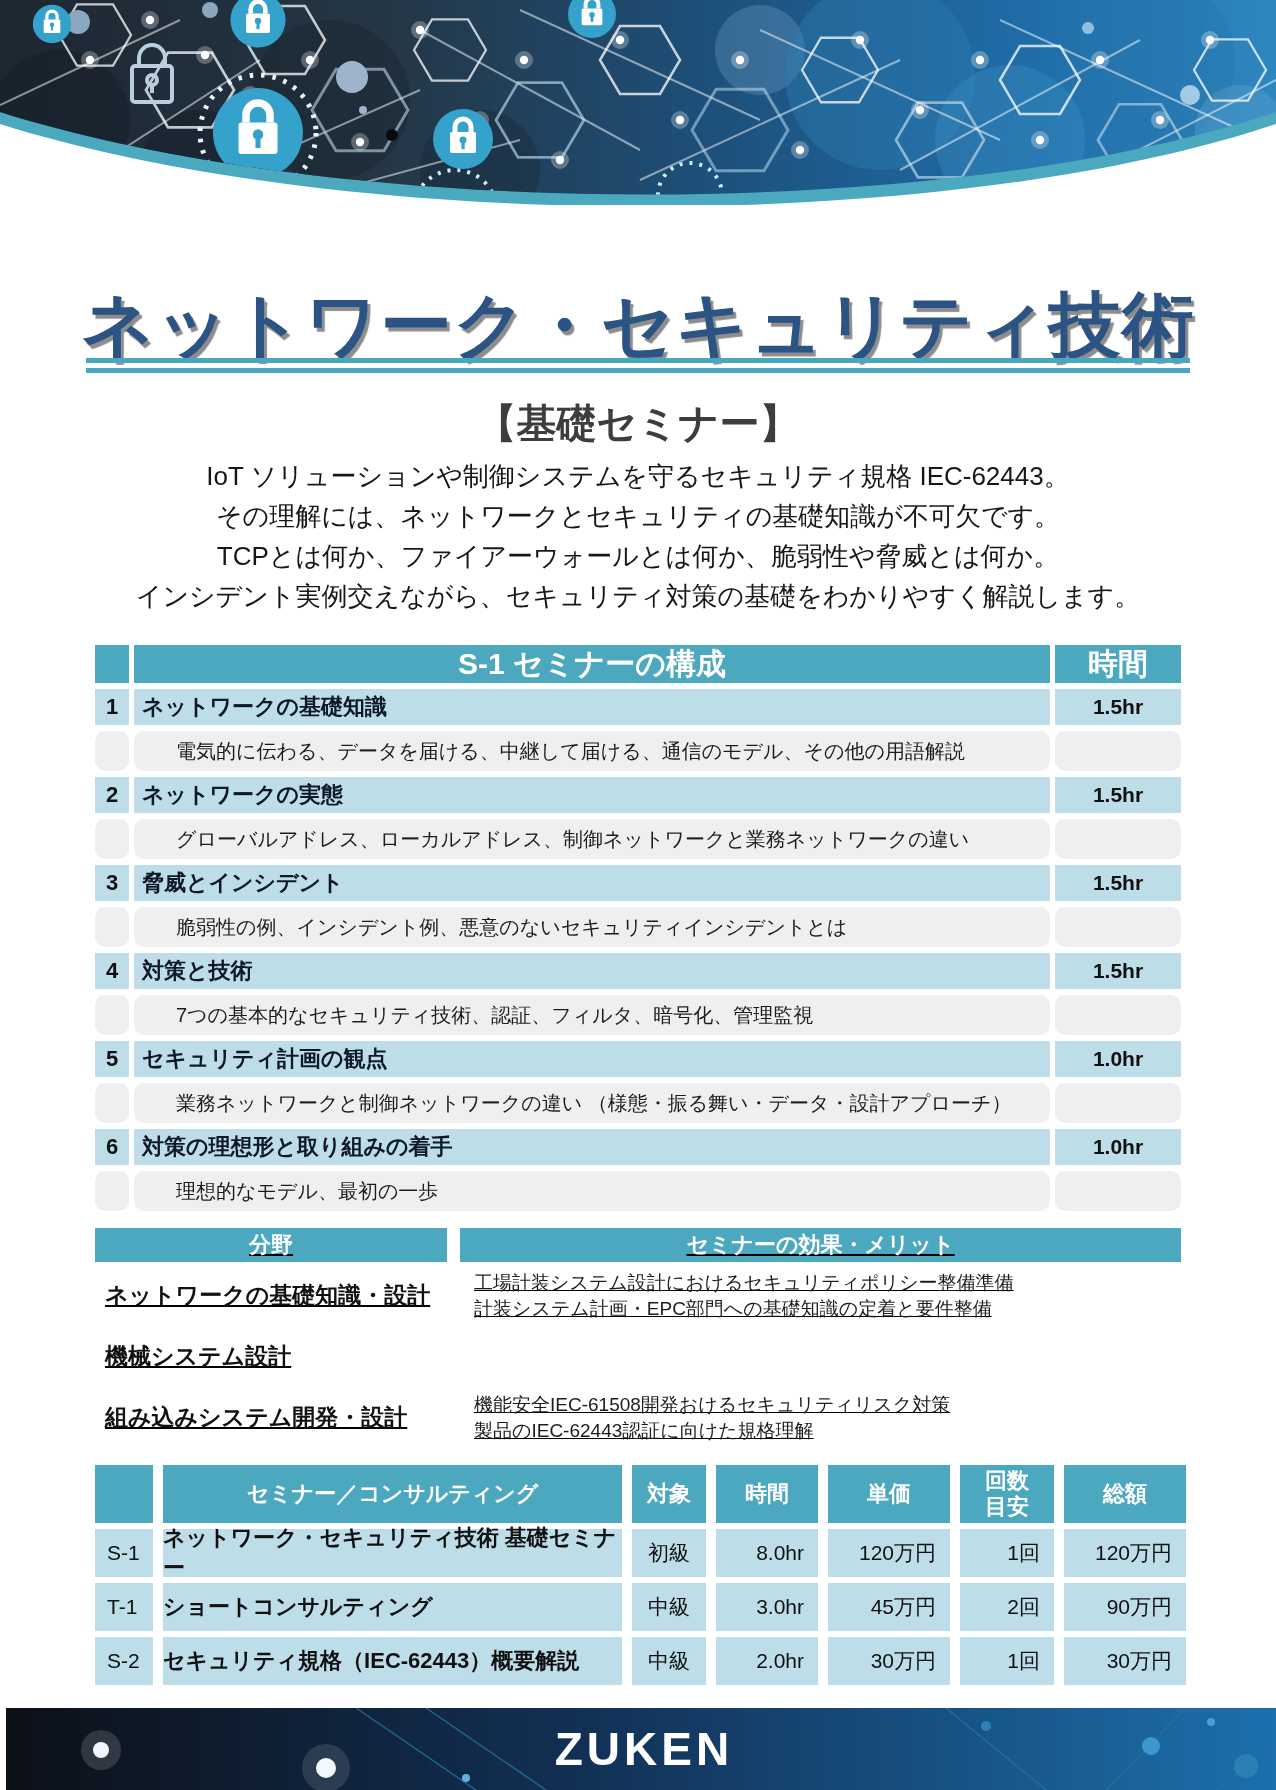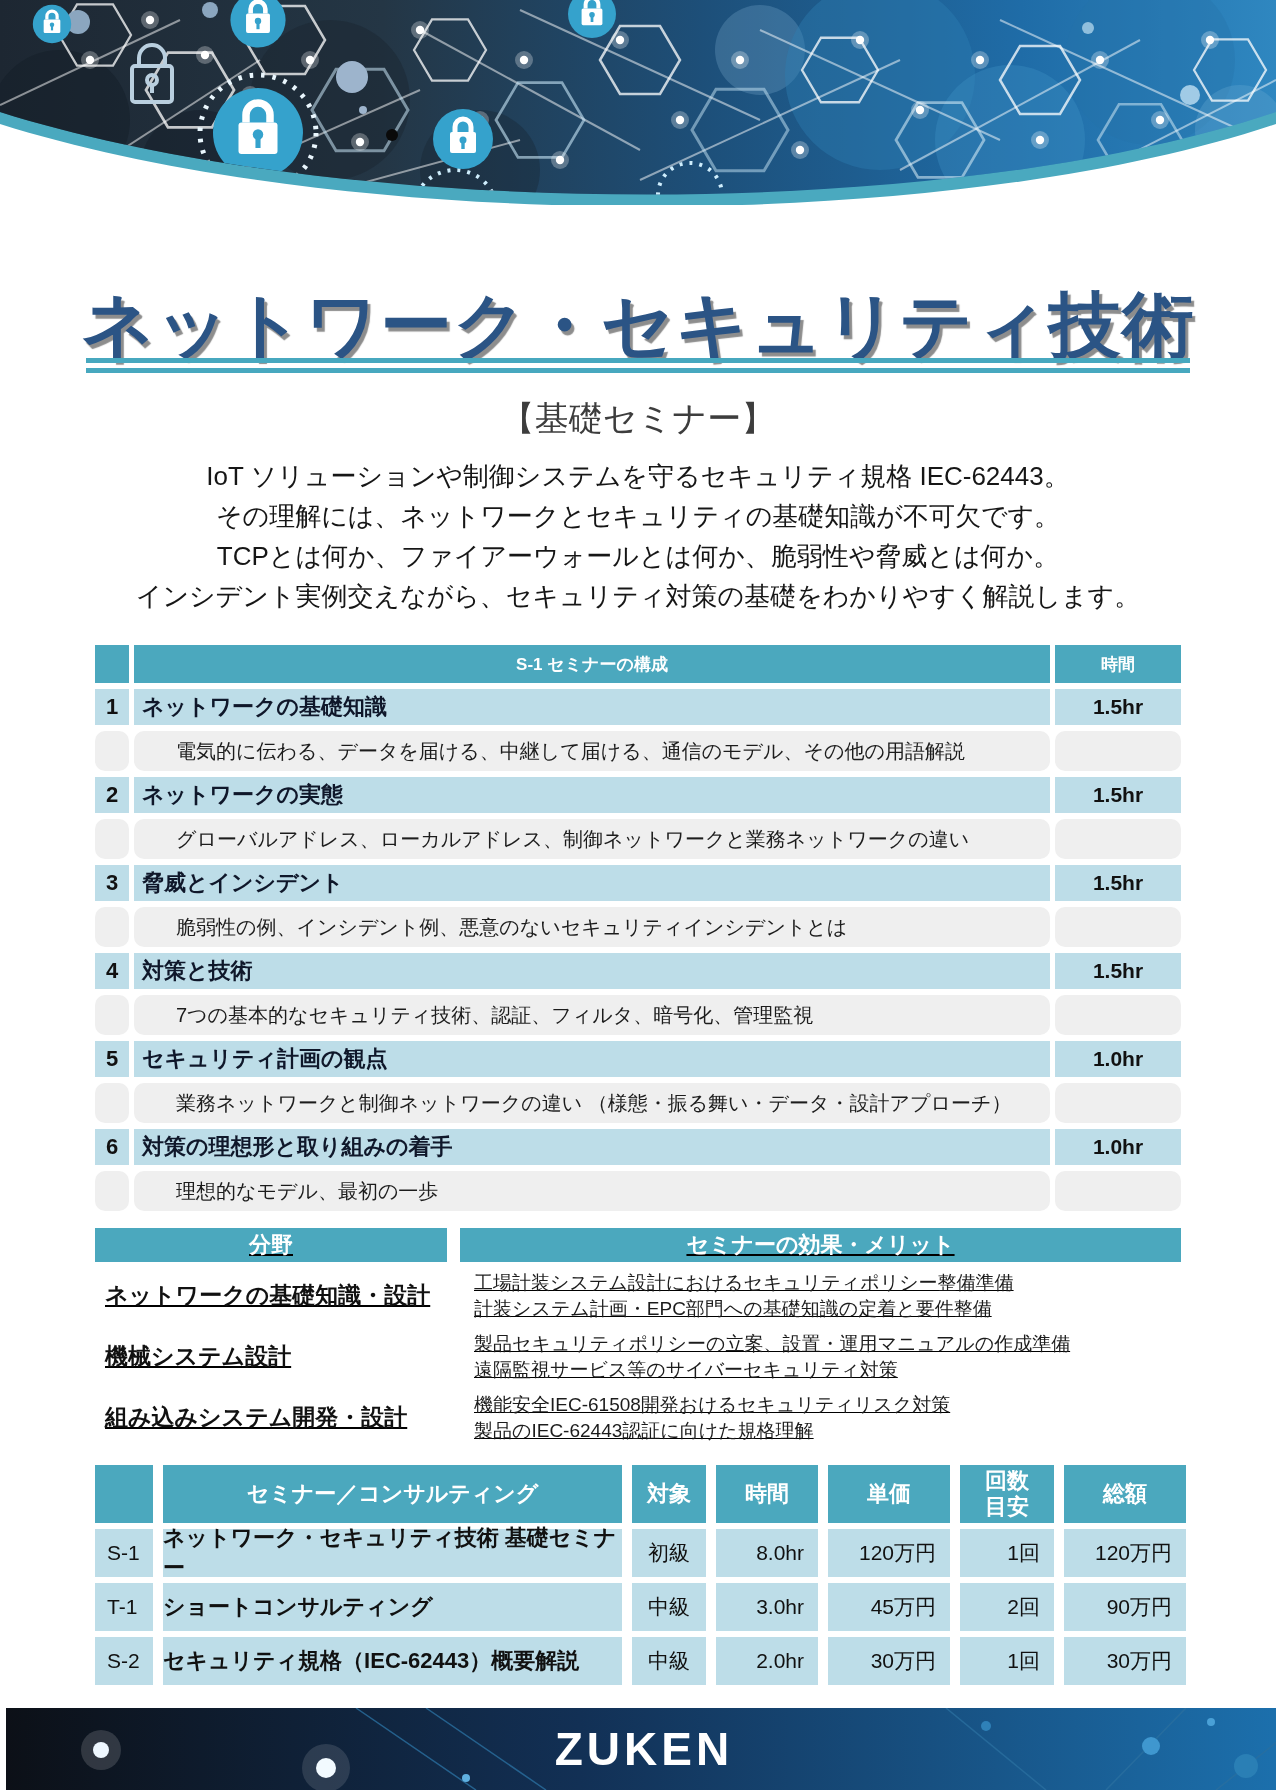--- a/index.html
+++ b/index.html
@@ -10,39 +10,39 @@
   .hero{position:absolute;top:0;left:0;width:1276px;height:205px;}
 
   
   .main-title{position:absolute;top:236px;left:0;width:1276px;text-align:center;
     font-size:72px;font-weight:800;color:#2b5485;letter-spacing:1px;line-height:1.15;
     text-shadow:3px 4px 1px #8d8d8d;}
   .rule{position:absolute;left:86px;width:1104px;height:5px;background:#47a8bf;}
   .rule1{top:358px;} .rule2{top:368px;}
 
   .subtitle{position:absolute;top:396px;left:0;width:1276px;text-align:center;
-    font-size:34px;font-weight:400;color:#3d3d3d;}
+    font-size:40px;font-weight:700;color:#3d3d3d;}
 
   .intro{position:absolute;top:456px;left:0;width:1276px;text-align:center;
     font-size:26px;color:#161616;line-height:40px;}
 
   
   .tbl{position:absolute;left:95px;display:flex;flex-direction:column;gap:6px;}
   .rows{display:flex;flex-direction:column;gap:6px;}
   .cell{display:flex;align-items:center;}
   .teal{background:#4ba8be;color:#ffffff;font-weight:700;}
   .blue{background:#bdddE8;background:#bddde8;}
   .gray{background:#efefef;}
   .center{justify-content:center;text-align:center;}
   .right{justify-content:flex-end;text-align:right;}
 
   
   #t1{top:645px;width:1086px;}
   .t1-row{display:grid;grid-template-columns:34px 1fr 126px;column-gap:5px;}
-  .t1-head .cell{height:38px;font-size:17px;}
+  .t1-head .cell{height:38px;font-size:30px;}
   .t1-item .cell{height:36px;}
   .t1-item .num{justify-content:center;font-weight:700;font-size:22px;color:#111;}
   .t1-item .ttl{font-weight:700;font-size:22px;color:#0f172a;padding-left:8px;}
   .t1-item .time{justify-content:center;font-weight:700;font-size:21px;color:#111;}
   .t1-desc .cell{height:40px;border-radius:10px;}
   .t1-desc .desc{font-size:20px;color:#1c1c1c;padding-left:42px;}
 
   
   #t2{top:1228px;width:1086px;}
   .t2-row{display:grid;grid-template-columns:352px 1fr;column-gap:13px;text-decoration:underline;}
@@ -299,24 +299,20 @@
         <div class="t2-row t2-item">
           <div class="cell field">ネットワークの基礎知識・設計</div>
           <div class="cell effect">
             <div>工場計装システム設計におけるセキュリティポリシー整備準備</div>
             <div>計装システム計画・EPC部門への基礎知識の定着と要件整備</div>
           </div>
         </div>
 
         <div class="t2-row t2-item">
           <div class="cell field">機械システム設計</div>
-          <div class="cell effect">
-            <div>製品セキュリティポリシーの立案、設置・運用マニュアルの作成準備</div>
-            <div>遠隔監視サービス等のサイバーセキュリティ対策</div>
-          </div>
         </div>
 
         <div class="t2-row t2-item">
           <div class="cell field">組み込みシステム開発・設計</div>
           <div class="cell effect">
             <div>機能安全IEC-61508開発おけるセキュリティリスク対策</div>
             <div>製品のIEC-62443認証に向けた規格理解</div>
           </div>
         </div>
       </div>

